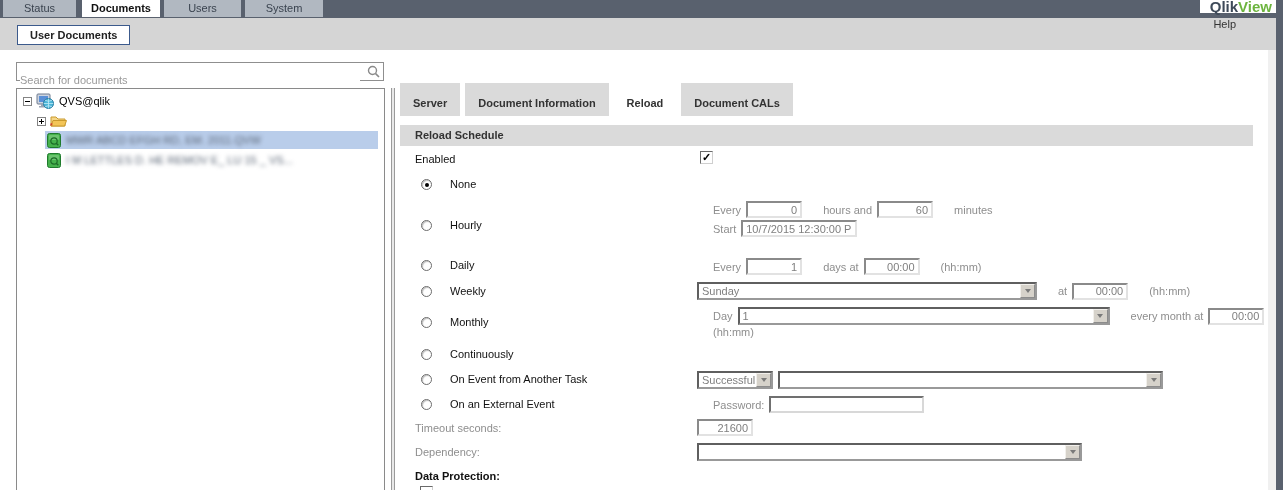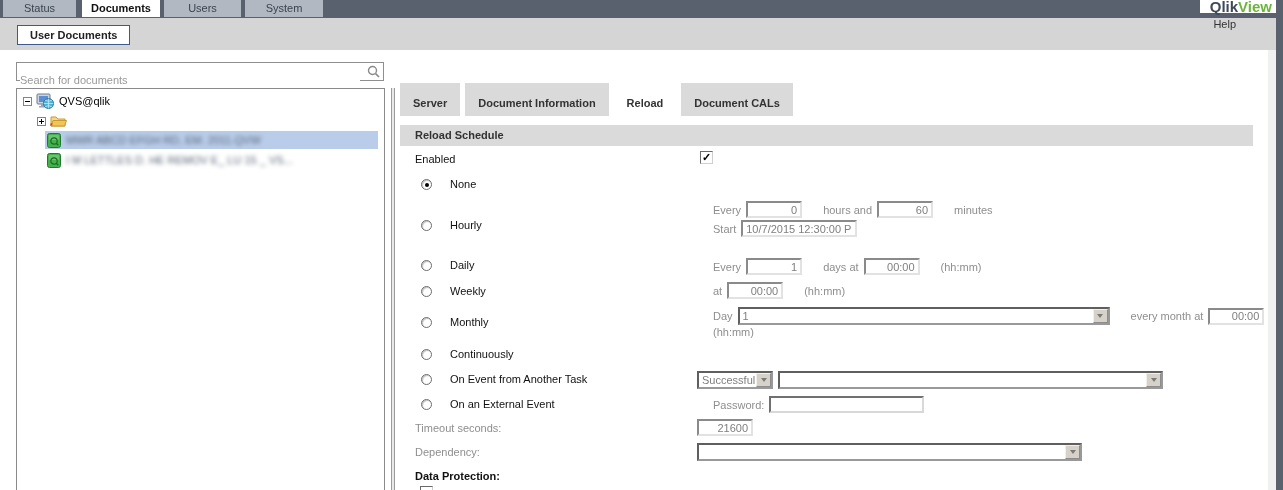--- a/index.html
+++ b/index.html
@@ -223,20 +223,24 @@
 
 <div class="rgroup" style="left:697px;top:258px;">
   <span class="t">Every</span>
   <input class="txt num" style="width: 56px;" disabled="" value="1">
   <span class="t">days at</span>
   <input class="txt num" style="width: 56px;" disabled="" value="00:00">
   <span class="t">(hh:mm)</span>
 </div>
 
 <div class="rgroup" style="left:697px;top:282px;">
+  <div class="combo" style="width:340px;">
+    <span>Sunday</span>
+    <span class="arrow-btn"></span>
+  </div>
   <span class="t">at</span>
   <input class="txt num" style="width: 56px;" disabled="" value="00:00">
   <span class="t">(hh:mm)</span>
 </div>
 
 <div class="rgroup" style="left:697px;top:307px;">
   <span class="t">Day</span>
   <div class="combo" style="width:372px;">
     <span>1</span>
     <span class="arrow-btn"></span>

